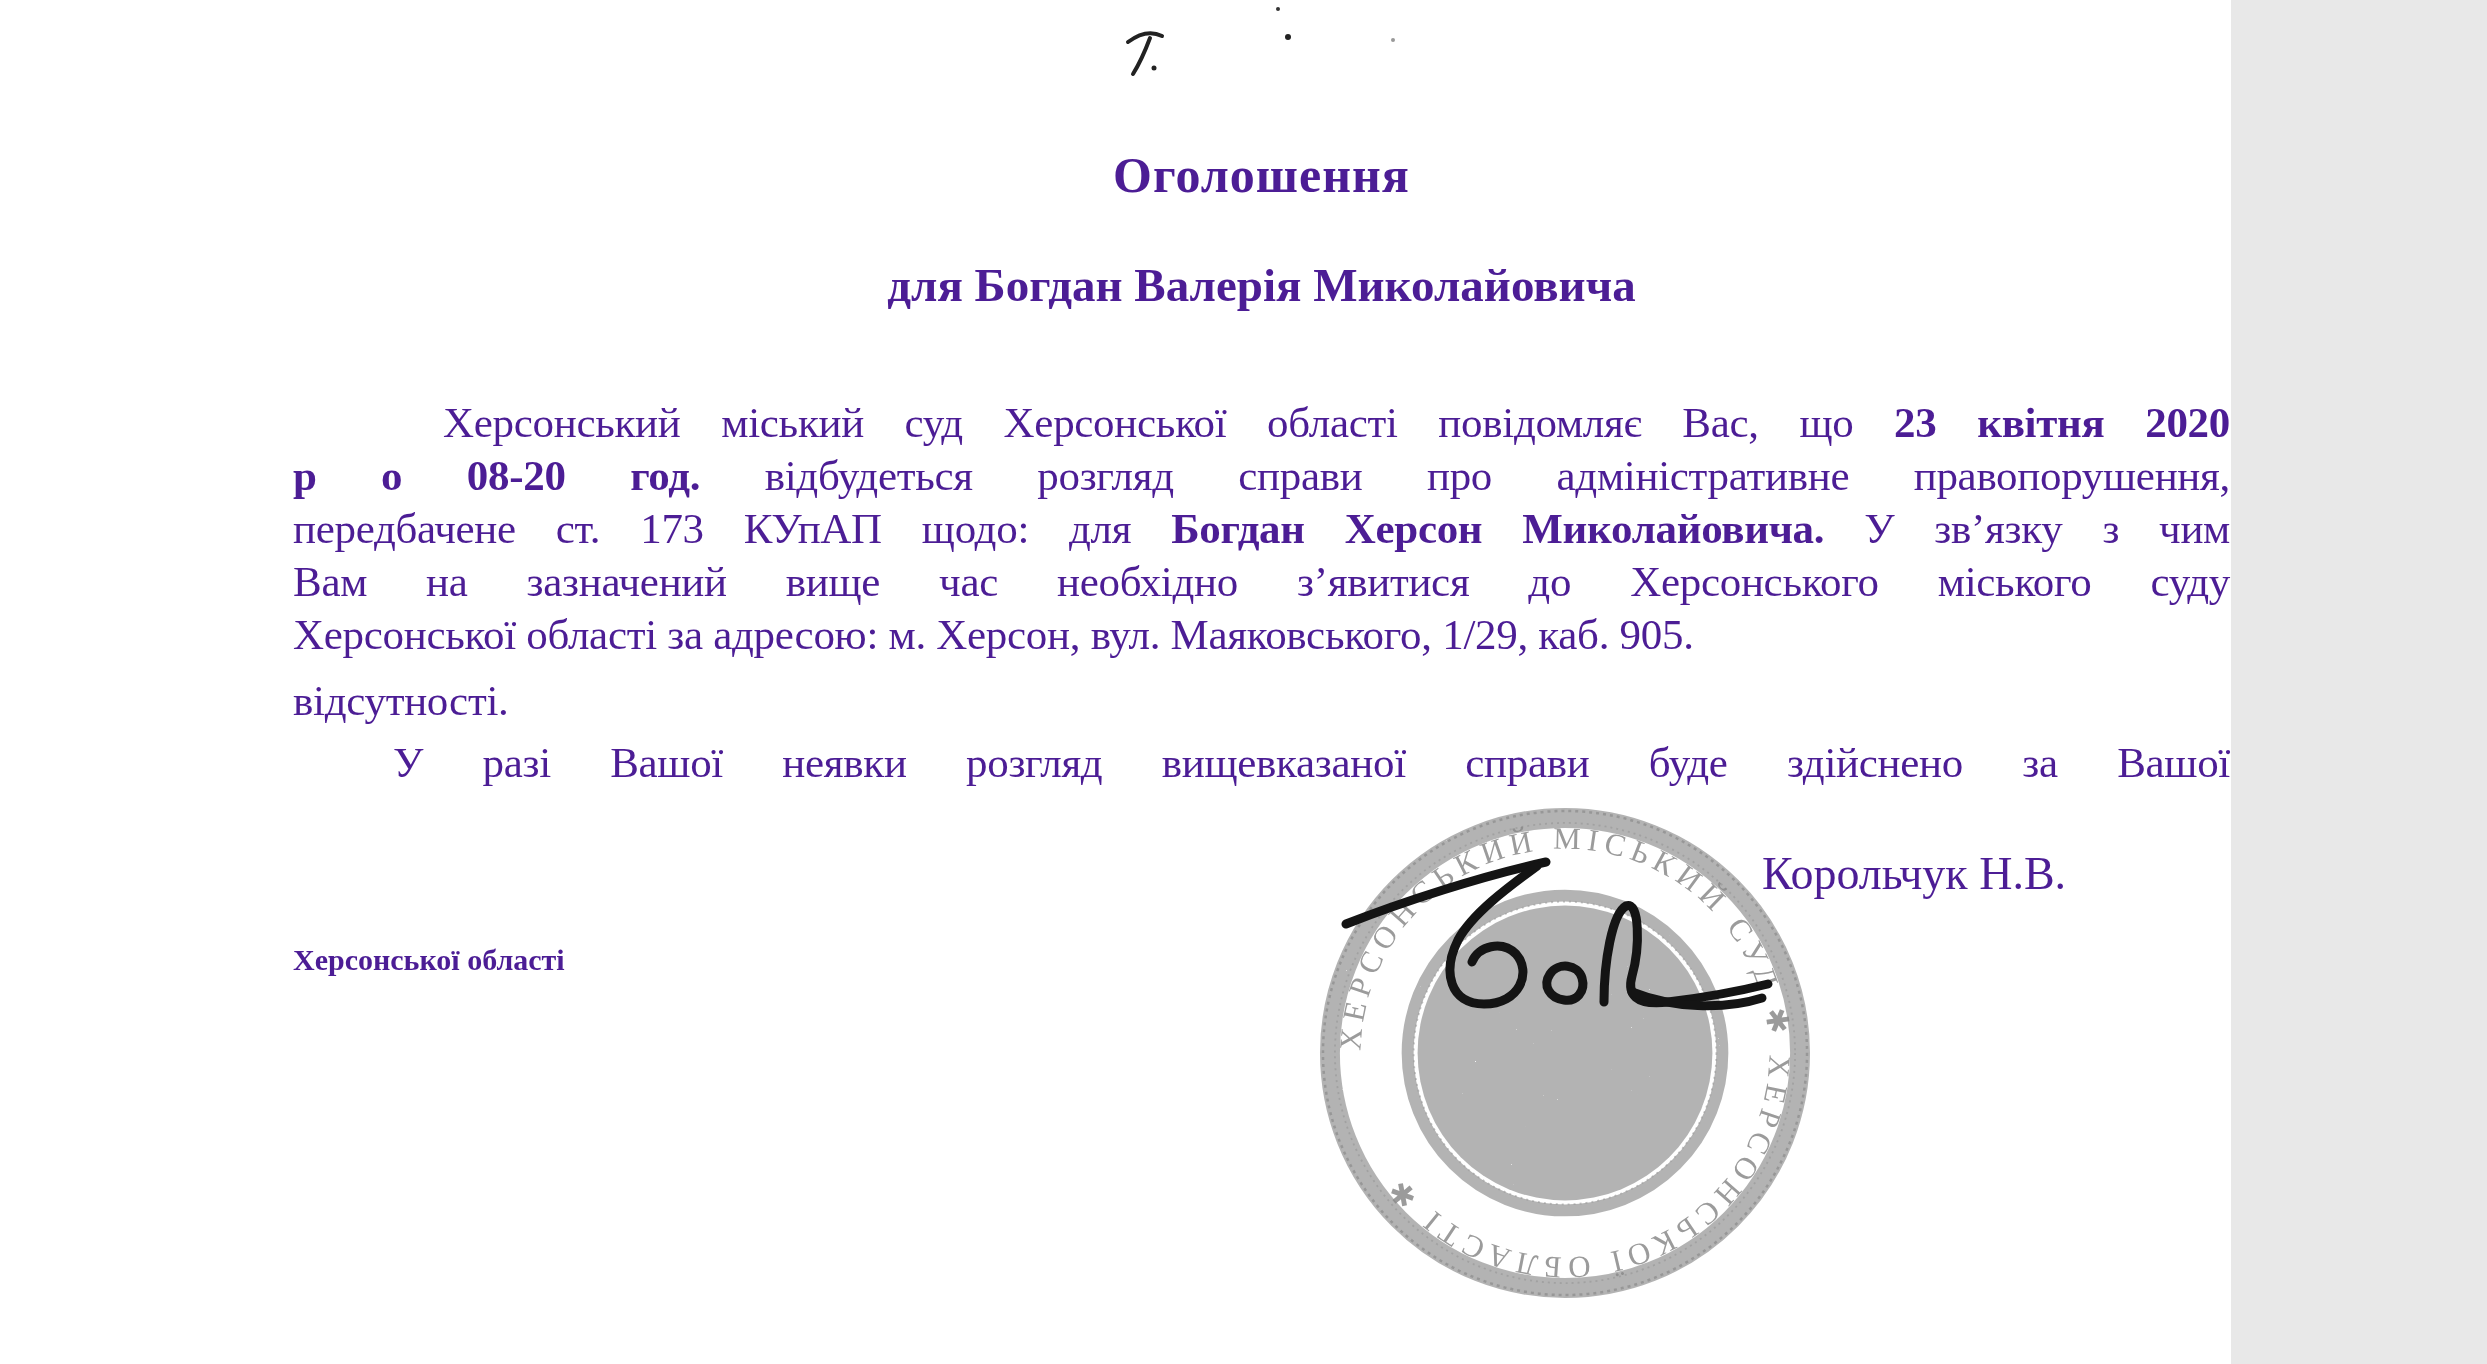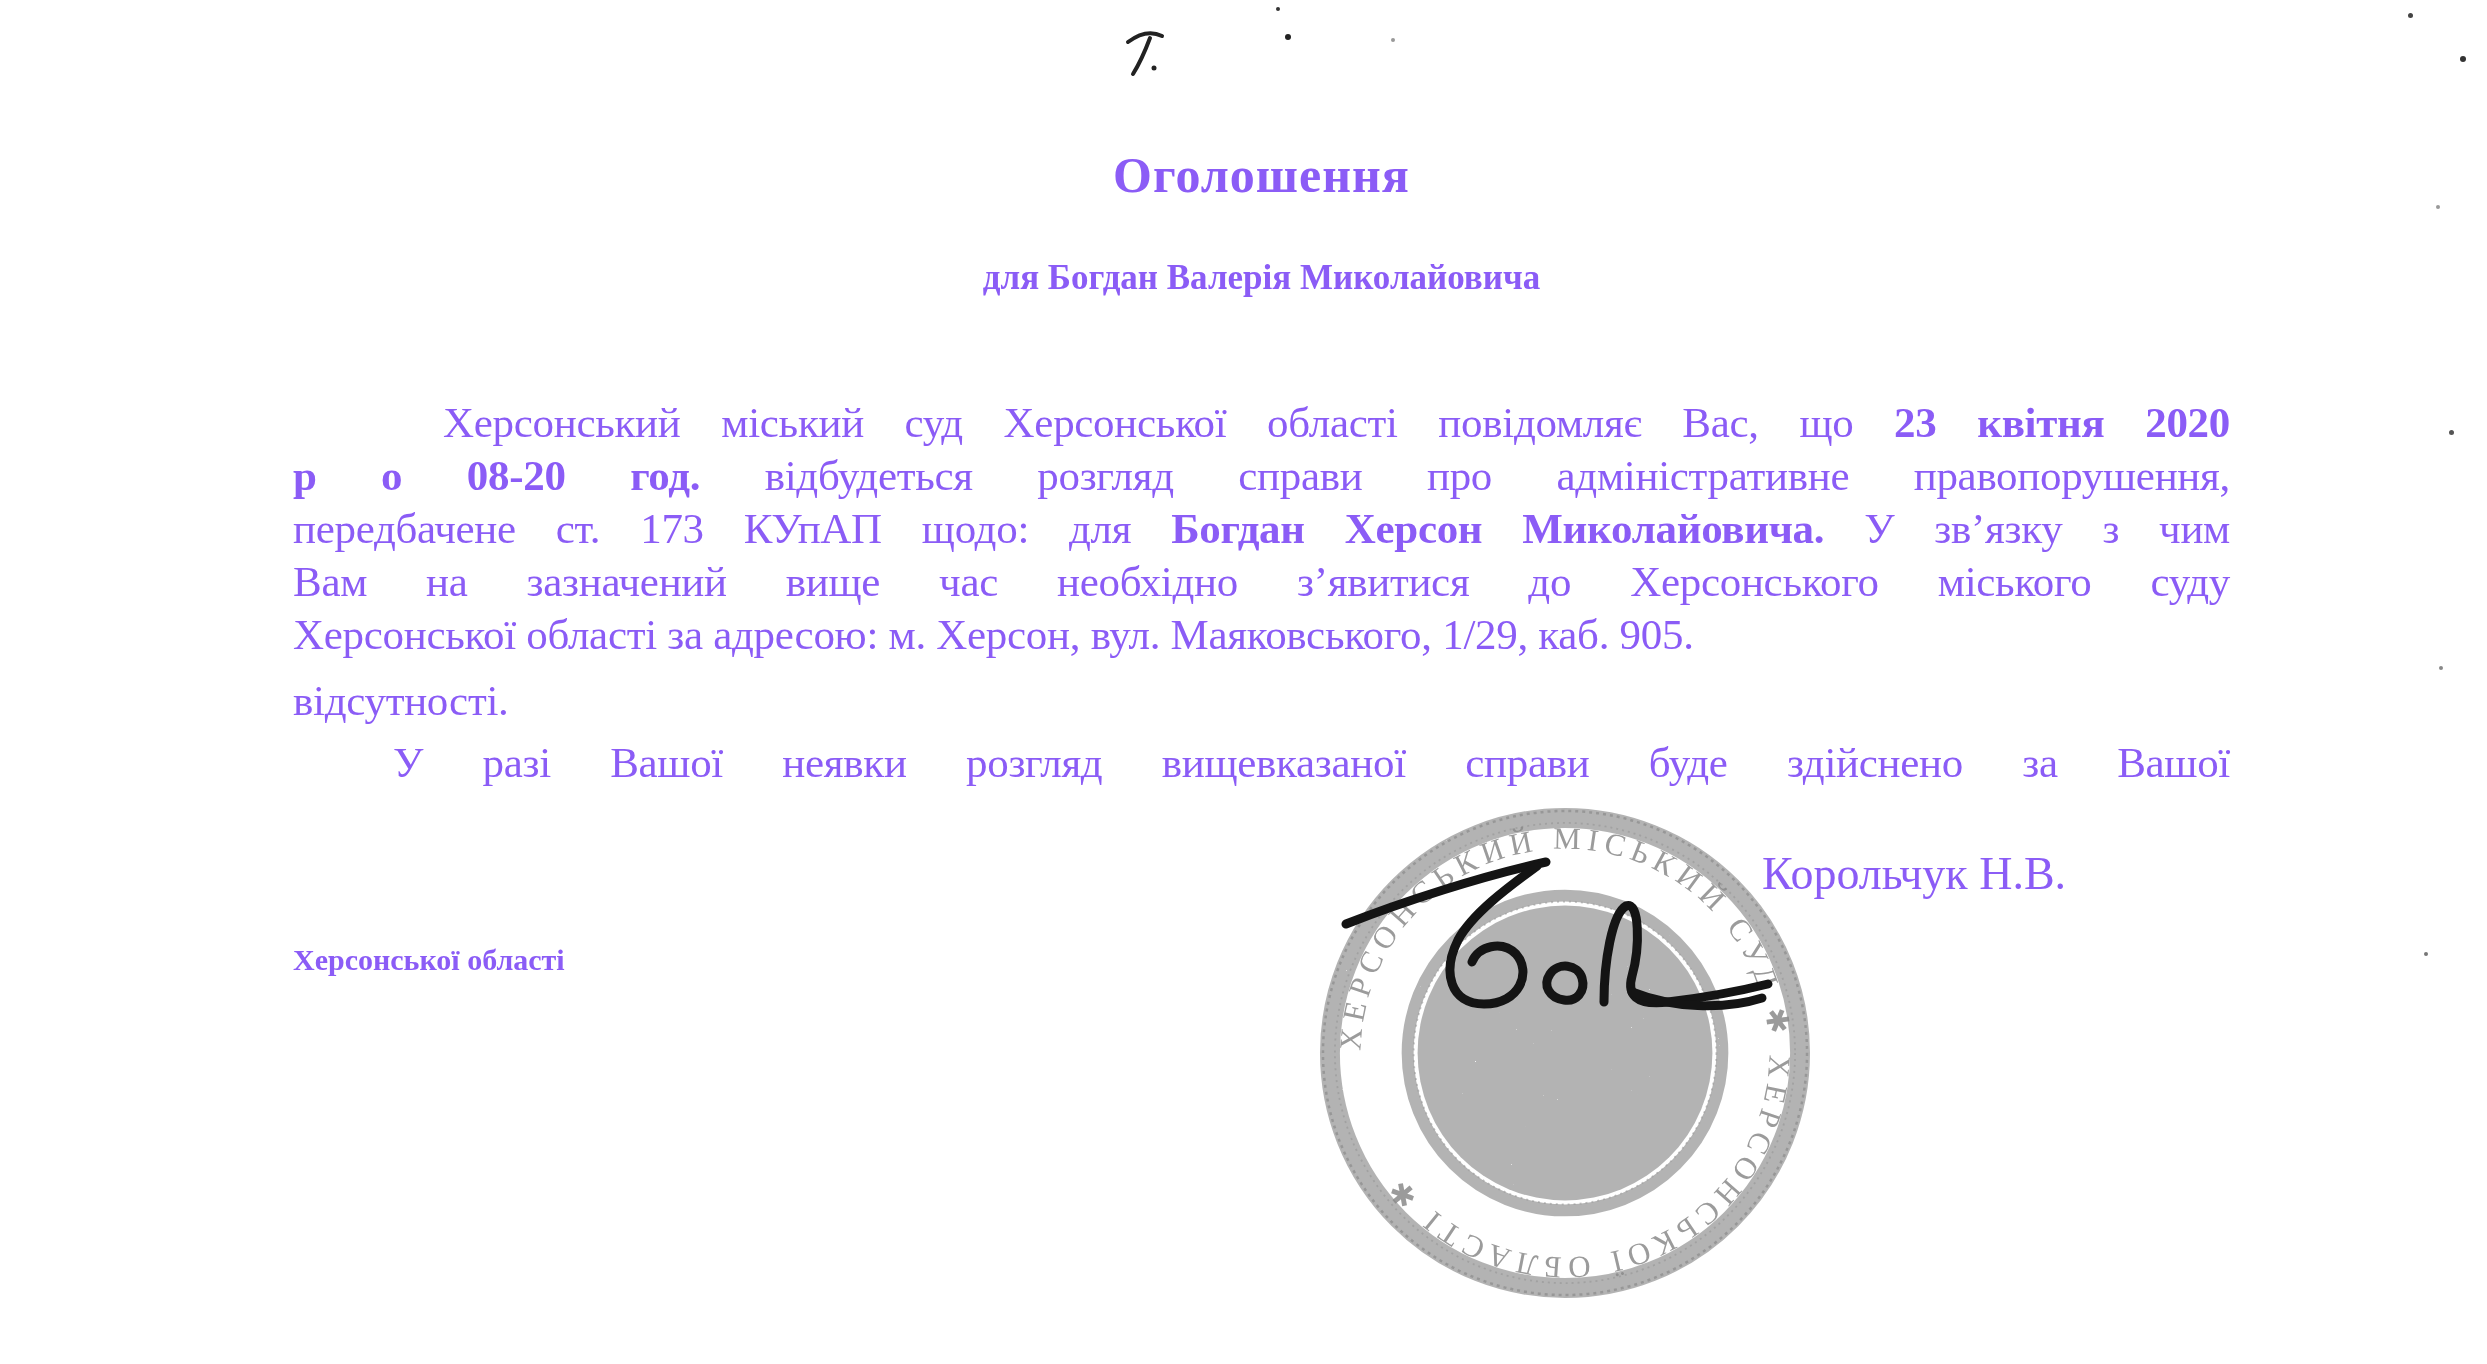--- a/index.html
+++ b/index.html
@@ -1,30 +1,30 @@
 <!DOCTYPE html>
 <html><head>
 <meta charset="utf-8">
 <style>
   html,body{margin:0;padding:0;background:#e8e8e8;}
   .page{
     position:relative;
-    width:2487px;height:1364px;
+    width:2231px;height:1364px;
     background:#ffffff;
     overflow:hidden;
     font-family:"Liberation Serif","DejaVu Serif",serif;
-    color:#8b5cf6;
+    color:#4c1d95;
   }
   .doc-title{
     position:absolute;left:293px;top:146px;width:1937px;
     text-align:center;font-weight:bold;font-size:50px;letter-spacing:1px;
   }
   .doc-subtitle{
     position:absolute;left:293px;top:258px;width:1937px;
-    text-align:center;font-weight:bold;font-size:35px;
+    text-align:center;font-weight:bold;font-size:47px;
   }
   .body-text{
     position:absolute;left:293px;top:384px;width:1937px;
     font-size:43px;line-height:53px;letter-spacing:-0.3px;margin-top:12px;
   }
   .ln{display:block;white-space:normal;}
   .jy{text-align:justify;text-align-last:justify;}
   .ind1{text-indent:150px;}
   .ind2{text-indent:100px;}
   .gap1{margin-top:9px;}

